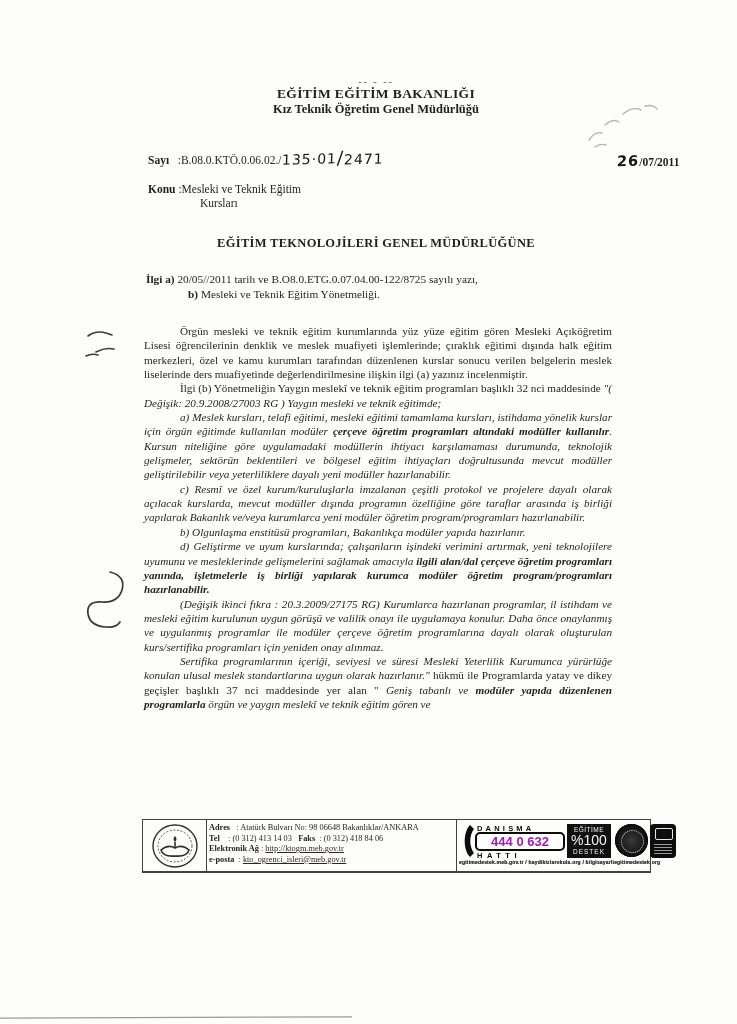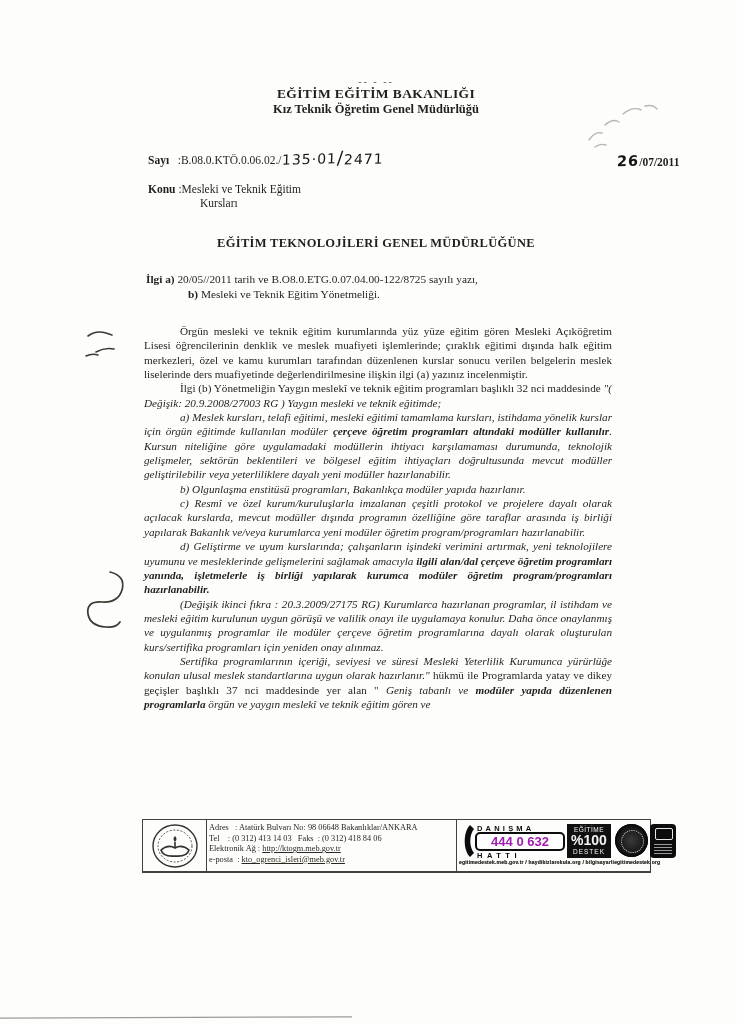--- a/index.html
+++ b/index.html
@@ -39,37 +39,37 @@
   .sg-n{font-style:normal;}
   .sg-i{font-style:italic;}
   .sg-bi{font-style:italic;font-weight:bold;}
   
   .footer-box{position:absolute;left:142px;top:819px;width:507px;height:51px;
     border:1px solid #44413c;border-bottom-width:2px;background:#fdfdfb;}
   .logo-cell{position:absolute;left:0;top:0;width:63px;height:100%;
     border-right:1px solid #44413c;display:flex;align-items:center;justify-content:center;}
   .addr-cell{position:absolute;left:66px;top:3px;width:218px;
     font-size:8.3px;line-height:10.6px;color:#29261f;}
-  .addr-cell .lbl{font-weight:normal;margin-top:13px;}
+  .addr-cell .lbl{font-weight:bold;margin-top:13px;}
   .flink{text-decoration:underline;color:#2b2820;}
   .logos-cell{position:absolute;left:286px;top:0;width:221px;height:100%;
     border-left:1px solid #44413c;margin-left:27px;}
   .hotline{position:absolute;left:4px;top:4px;width:104px;height:34px;}
   .phone-ico{position:absolute;left:0;top:0;height:34px;}
   .hot-l1{position:absolute;left:16px;top:0;font-family:"Liberation Sans",sans-serif;
     font-weight:bold;font-size:7.5px;letter-spacing:3.2px;color:#0c0c0c;}
   .hot-num{position:absolute;left:14px;top:8px;width:86px;text-align:center;
     border:2px solid #0c0c0c;border-radius:5px;font-family:"Liberation Sans",sans-serif;
     font-weight:bold;font-size:13px;line-height:15px;background:#fff;color:#a21caf;}
   .hot-l2{position:absolute;left:16px;top:27px;font-family:"Liberation Sans",sans-serif;
     font-weight:bold;font-size:7.5px;letter-spacing:4.5px;color:#0c0c0c;}
   .campaign{position:absolute;left:110px;top:4px;width:44px;height:34px;background:#101010;
     color:#f4f4f4;text-align:center;font-family:"Liberation Sans",sans-serif;}
   .cmp-1{font-size:6.5px;letter-spacing:.5px;padding-top:2px;}
-  .cmp-2{font-size:14px;font-weight:bold;line-height:15px;}
+  .cmp-2{font-size:14px;font-weight:normal;line-height:15px;}
   .cmp-3{font-size:6.5px;letter-spacing:1px;}
   .stamp{position:absolute;left:158px;top:4px;width:33px;height:33px;border-radius:50%;
     background:radial-gradient(circle at 50% 50%, #3a3a3a 0%, #171717 55%, #050505 100%);
     box-shadow:inset 0 0 0 2px #0a0a0a;}
   .stamp-inner{position:absolute;left:6px;top:6px;width:21px;height:21px;border-radius:50%;
     border:1px dotted #cfcfcf;}
   .pc-logo{position:absolute;left:193px;top:4px;width:26px;height:34px;background:#0d0d0d;
     border-radius:4px;}
   .pc-screen{position:absolute;left:5px;top:4px;width:16px;height:10px;border:1.5px solid #e8e8e8;border-radius:2px;}
   .pc-lines{position:absolute;left:4px;top:19px;width:18px;height:11px;
@@ -121,22 +121,22 @@
       </div>
       <div class="ilgi-line2">
         <span class="lbl">b)</span>&nbsp;<span>Mesleki ve Teknik Eğitim Yönetmeliği.</span>
       </div>
     </div>
 
     <div class="body-text">
       <p class="para"><span class="sg-n">Örgün mesleki ve teknik eğitim kurumlarında yüz yüze eğitim gören Mesleki Açıköğretim Lisesi öğrencilerinin denklik ve meslek muafiyeti işlemlerinde; çıraklık eğitimi dışında halk eğitim merkezleri, özel ve kamu kurumları tarafından düzenlenen kurslar sonucu verilen belgelerin meslek liselerinde ders muafiyetinde değerlendirilmesine ilişkin ilgi (a) yazınız incelenmiştir.</span></p>
       <p class="para"><span class="sg-n">İlgi (b) Yönetmeliğin Yaygın meslekî ve teknik eğitim programları başlıklı 32 nci maddesinde </span><span class="sg-i">"( Değişik: 20.9.2008/27003 RG ) Yaygın mesleki ve teknik eğitimde;</span></p>
       <p class="para"><span class="sg-i">a) Meslek kursları, telafi eğitimi, mesleki eğitimi tamamlama kursları, istihdama yönelik kurslar için örgün eğitimde kullanılan modüler </span><span class="sg-bi">çerçeve öğretim programları altındaki modüller kullanılır</span><span class="sg-i">. Kursun niteliğine göre uygulamadaki modüllerin ihtiyacı karşılamaması durumunda, teknolojik gelişmeler, sektörün beklentileri ve bölgesel eğitim ihtiyaçları doğrultusunda mevcut modüller geliştirilebilir veya yeterliliklere dayalı yeni modüller hazırlanabilir.</span></p>
+      <p class="para"><span class="sg-i">c) Resmî ve özel kurum/kuruluşlarla imzalanan çeşitli protokol ve projelere dayalı olarak açılacak kurslarda, mevcut modüller dışında programın özelliğine göre taraflar arasında iş birliği yapılarak Bakanlık ve/veya kurumlarca yeni modüler öğretim program/programları hazırlanabilir.</span></p>
       <p class="para"><span class="sg-i">b) Olgunlaşma enstitüsü programları, Bakanlıkça modüler yapıda hazırlanır.</span></p>
-      <p class="para"><span class="sg-i">c) Resmî ve özel kurum/kuruluşlarla imzalanan çeşitli protokol ve projelere dayalı olarak açılacak kurslarda, mevcut modüller dışında programın özelliğine göre taraflar arasında iş birliği yapılarak Bakanlık ve/veya kurumlarca yeni modüler öğretim program/programları hazırlanabilir.</span></p>
       <p class="para"><span class="sg-i">d) Geliştirme ve uyum kurslarında; çalışanların işindeki verimini artırmak, yeni teknolojilere uyumunu ve mesleklerinde gelişmelerini sağlamak amacıyla </span><span class="sg-bi">ilgili alan/dal çerçeve öğretim programları yanında, işletmelerle iş birliği yapılarak kurumca modüler öğretim program/programları hazırlanabilir.</span></p>
       <p class="para"><span class="sg-i">(Değişik ikinci fıkra : 20.3.2009/27175 RG) Kurumlarca hazırlanan programlar, il istihdam ve mesleki eğitim kurulunun uygun görüşü ve valilik onayı ile uygulamaya konulur. Daha önce onaylanmış ve uygulanmış programlar ile modüler çerçeve öğretim programlarına dayalı olarak oluşturulan kurs/sertifika programları için yeniden onay alınmaz.</span></p>
       <p class="para"><span class="sg-i">Sertifika programlarının içeriği, seviyesi ve süresi Mesleki Yeterlilik Kurumunca yürürlüğe konulan ulusal meslek standartlarına uygun olarak hazırlanır." </span><span class="sg-n">hükmü ile Programlarda yatay ve dikey geçişler başlıklı 37 nci maddesinde yer alan " </span><span class="sg-i">Geniş tabanlı ve </span><span class="sg-bi">modüler yapıda düzenlenen programlarla </span><span class="sg-i">örgün ve yaygın meslekî ve teknik eğitim gören ve</span></p>
     </div>
   </div>
 
   <div class="date">
     <span class="hw">26</span><span>/07/2011</span>
   </div>
 

